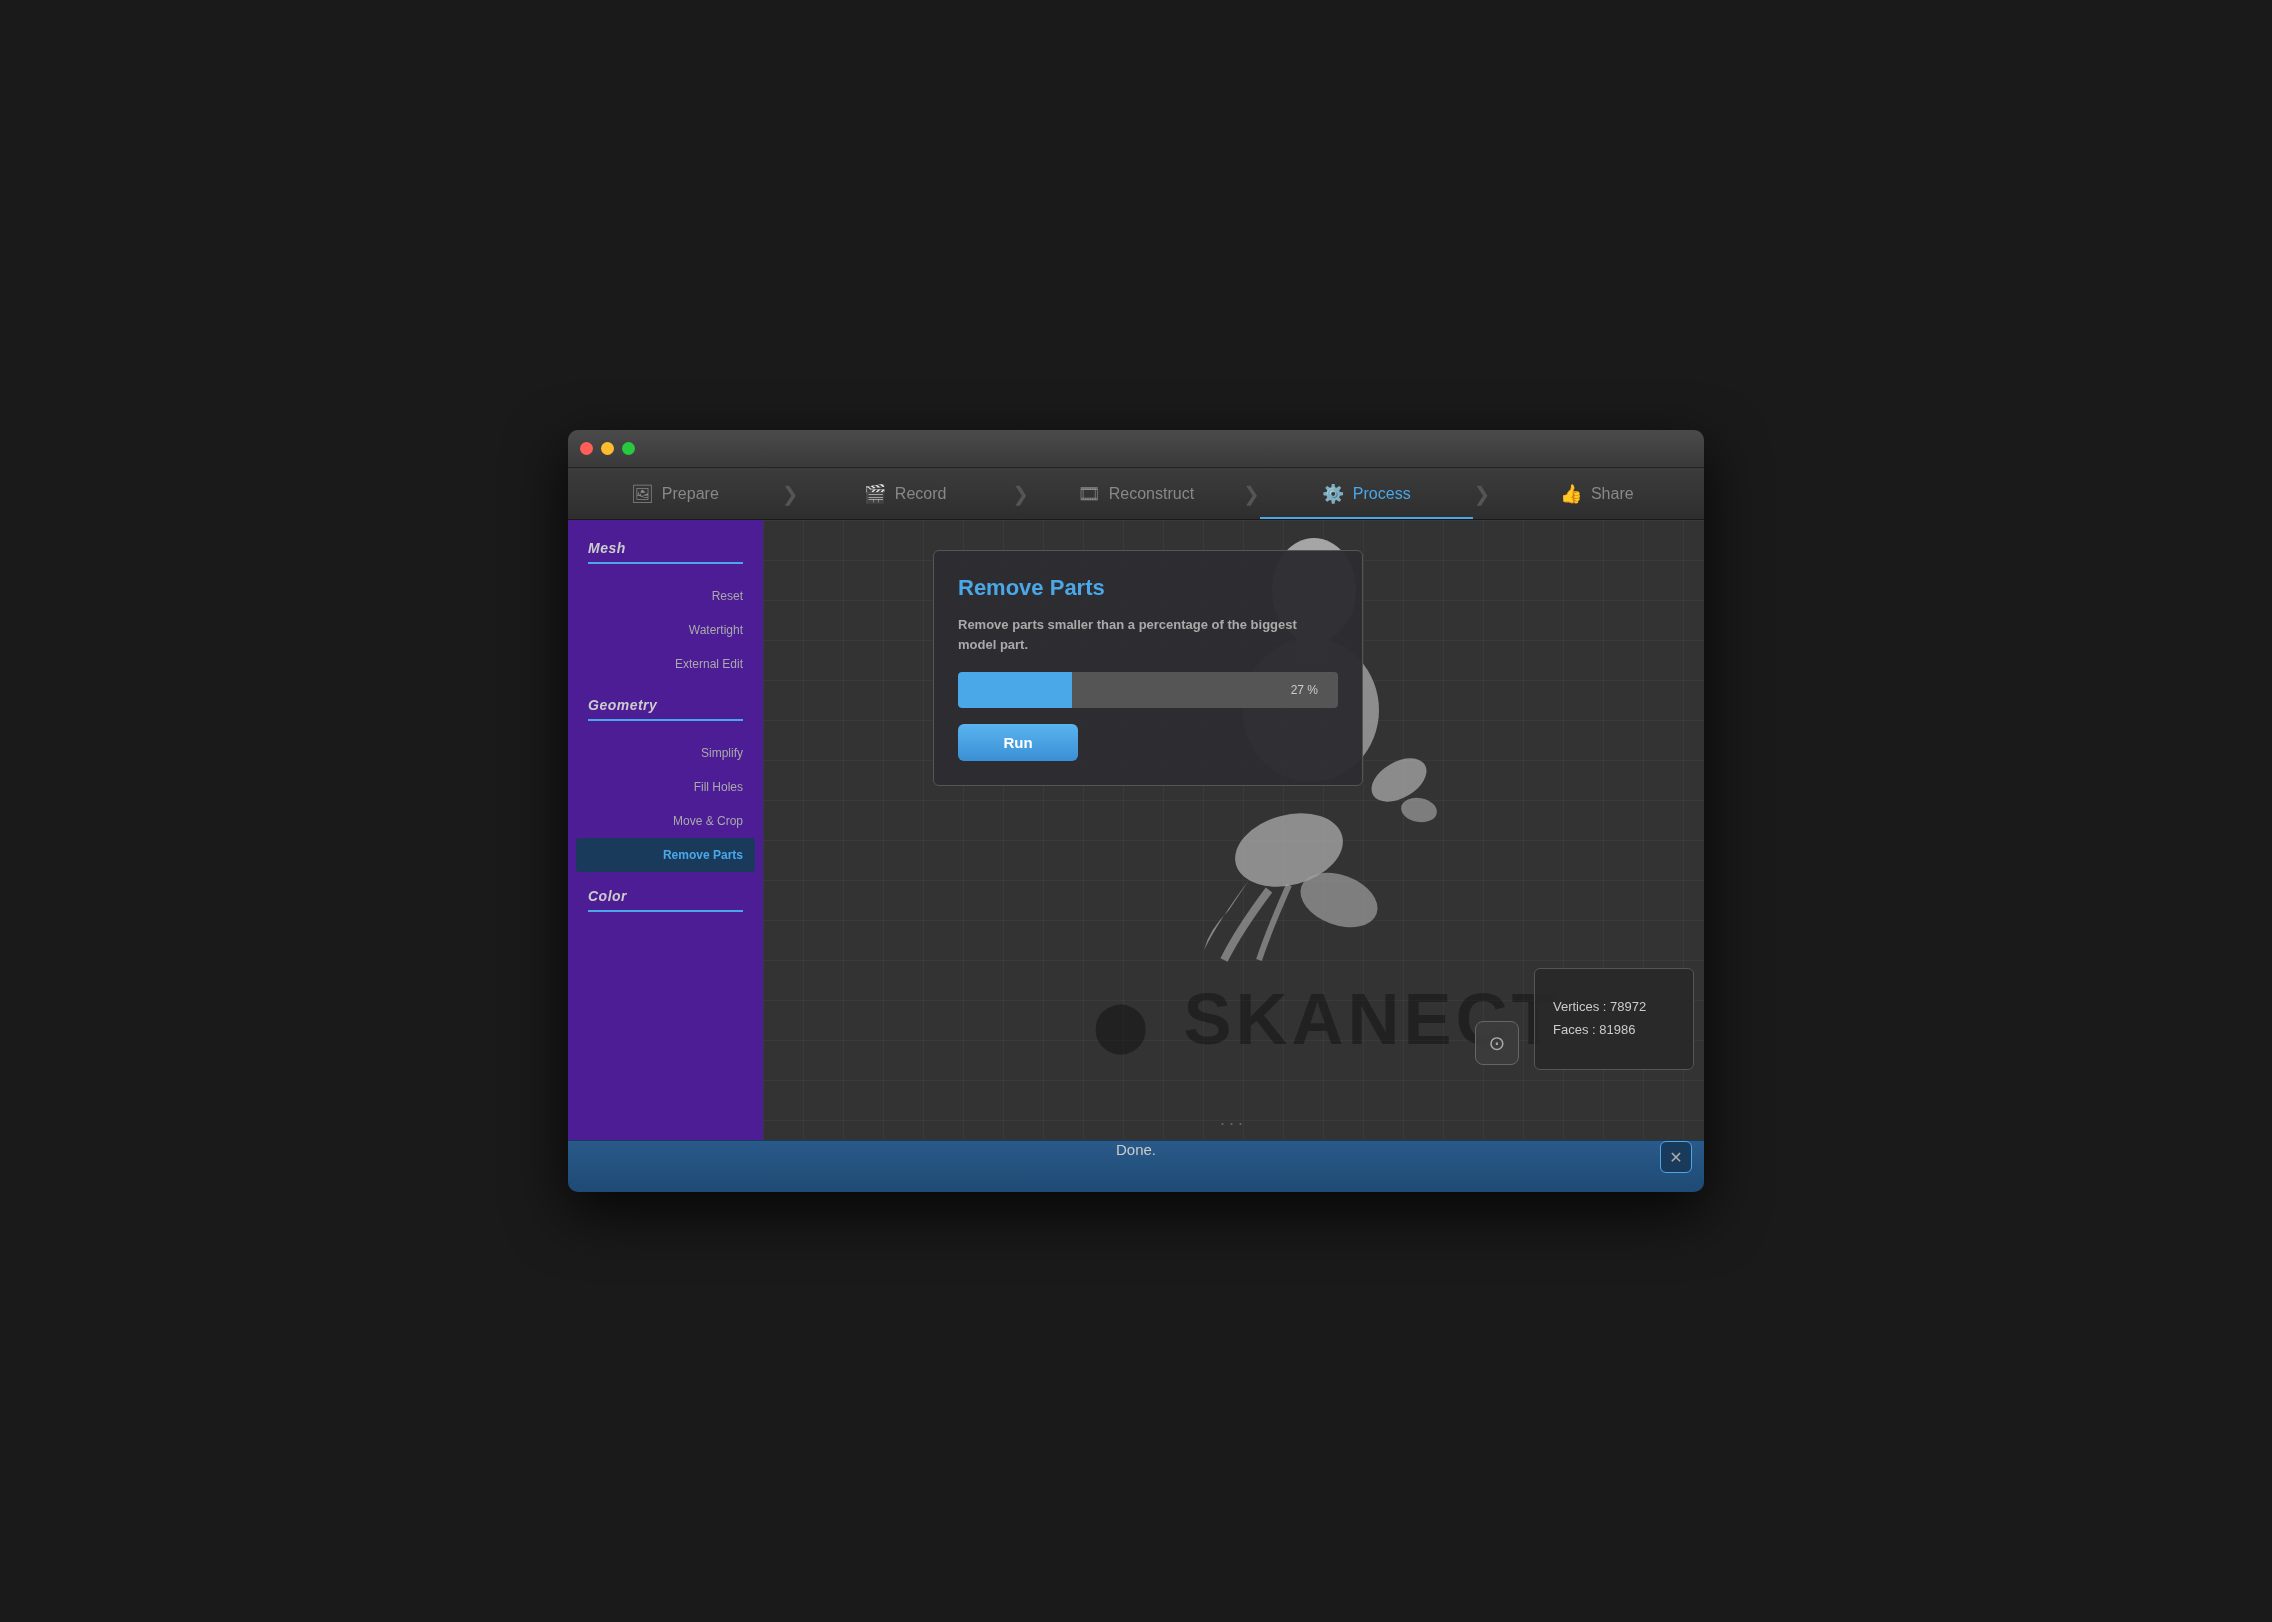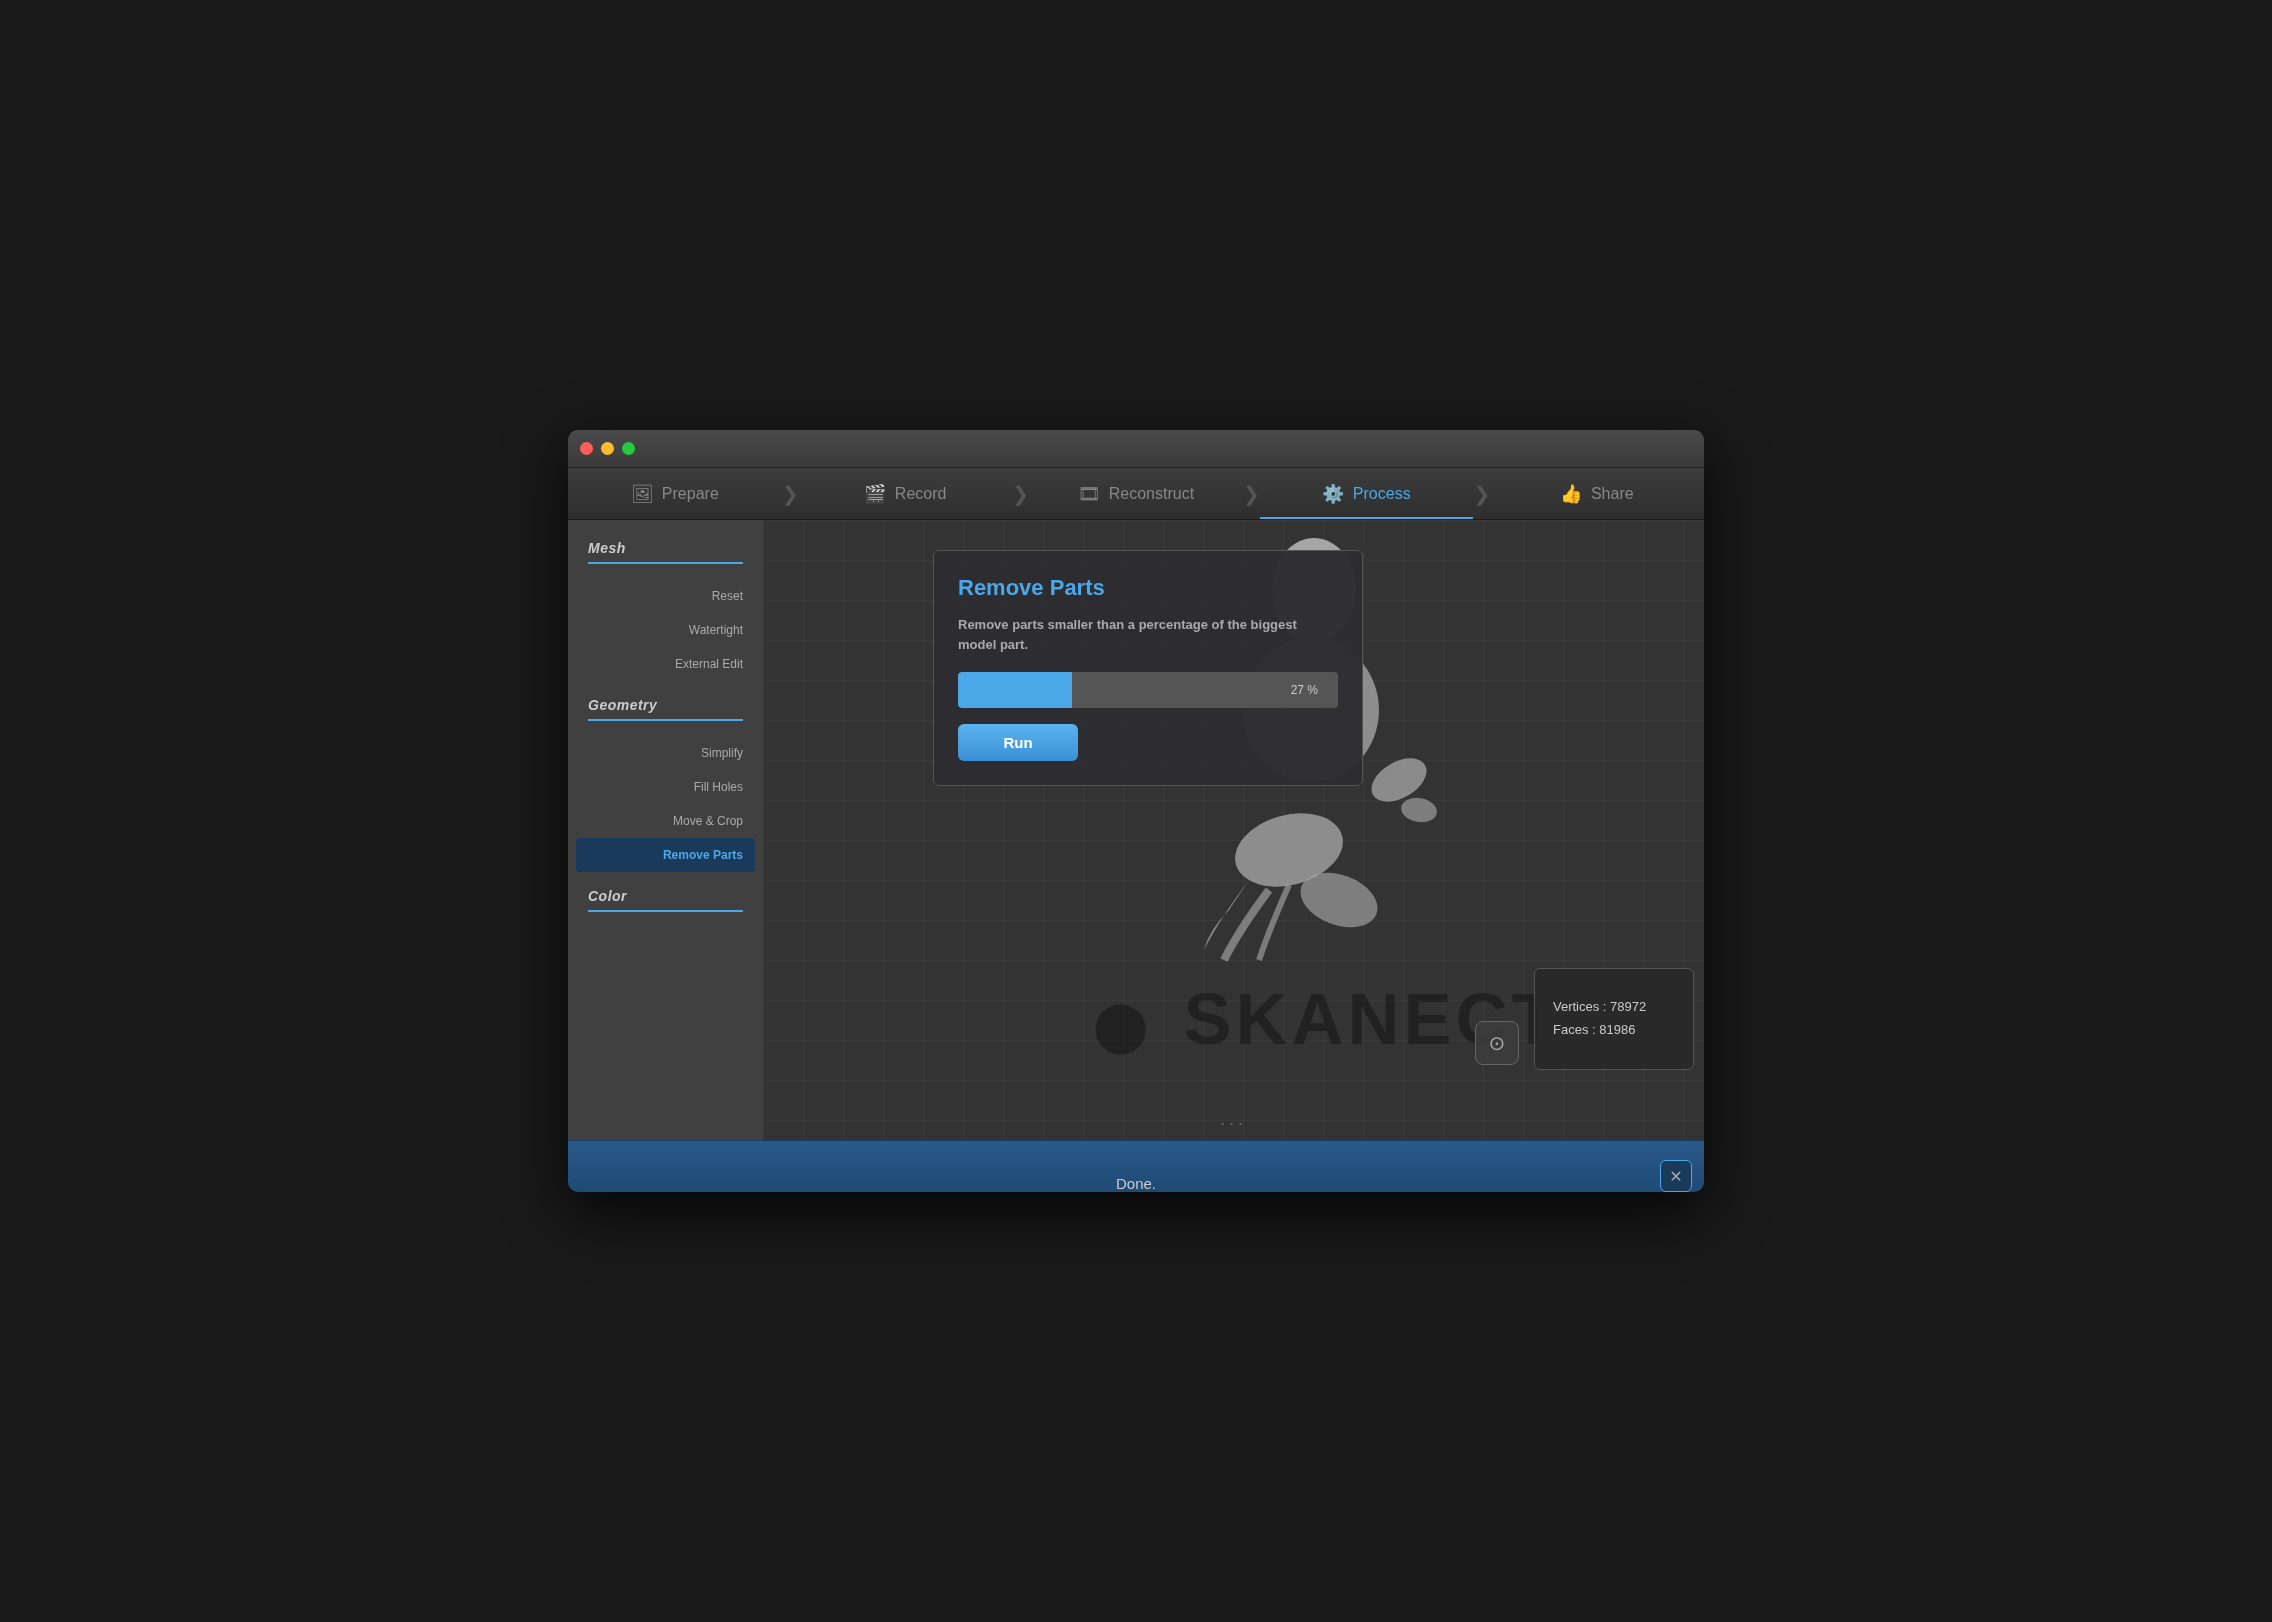--- a/index.html
+++ b/index.html
@@ -80,21 +80,21 @@
     }
     
     .main-content {
       display: flex;
       height: 620px;
       position: relative;
     }
     
     .sidebar {
       width: 195px;
-      background: #404040;
+      background: #4c1d95;
       padding: 20px 0;
       flex-shrink: 0;
       z-index: 2;
     }
     .sidebar-section-title {
       font-size: 14px;
       font-weight: 700;
       color: #ccc;
       padding: 0 20px 6px 20px;
       font-style: italic;
@@ -238,21 +238,21 @@
       justify-content: center;
       cursor: pointer;
       color: #aaa;
       font-size: 20px;
     }
     
     .bottom-bar {
       background: linear-gradient(to bottom, #2a5a8a, #1e4a74);
       height: 52px;
       display: flex;
-      align-items: flex-end;
+      align-items: flex-start;
       justify-content: center;
       position: relative;
       border-top: 1px solid #1a3a5c;
     }
     .bottom-status {
       color: #ccc;
       font-size: 15px;
     }
     .bottom-close-btn {
       position: absolute;

